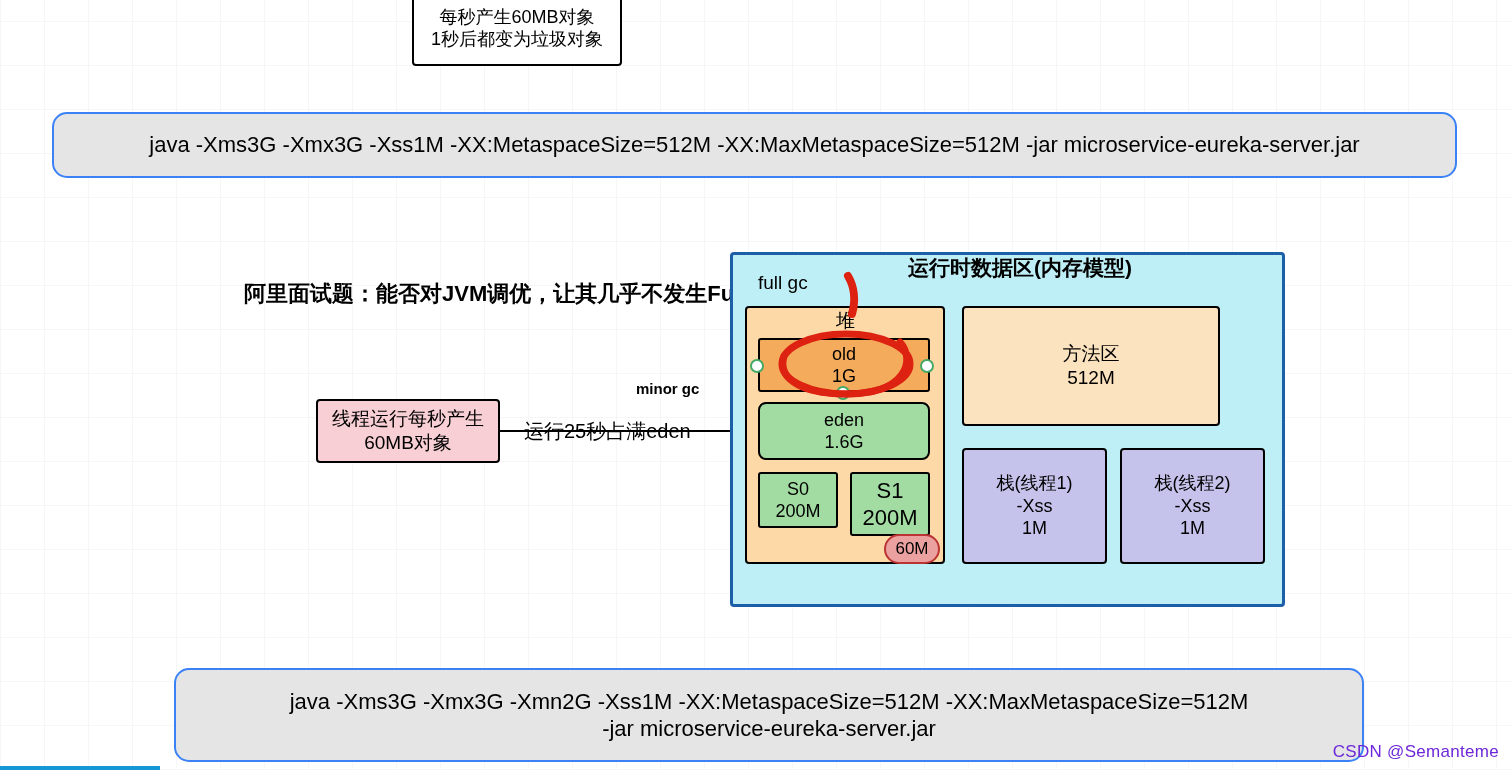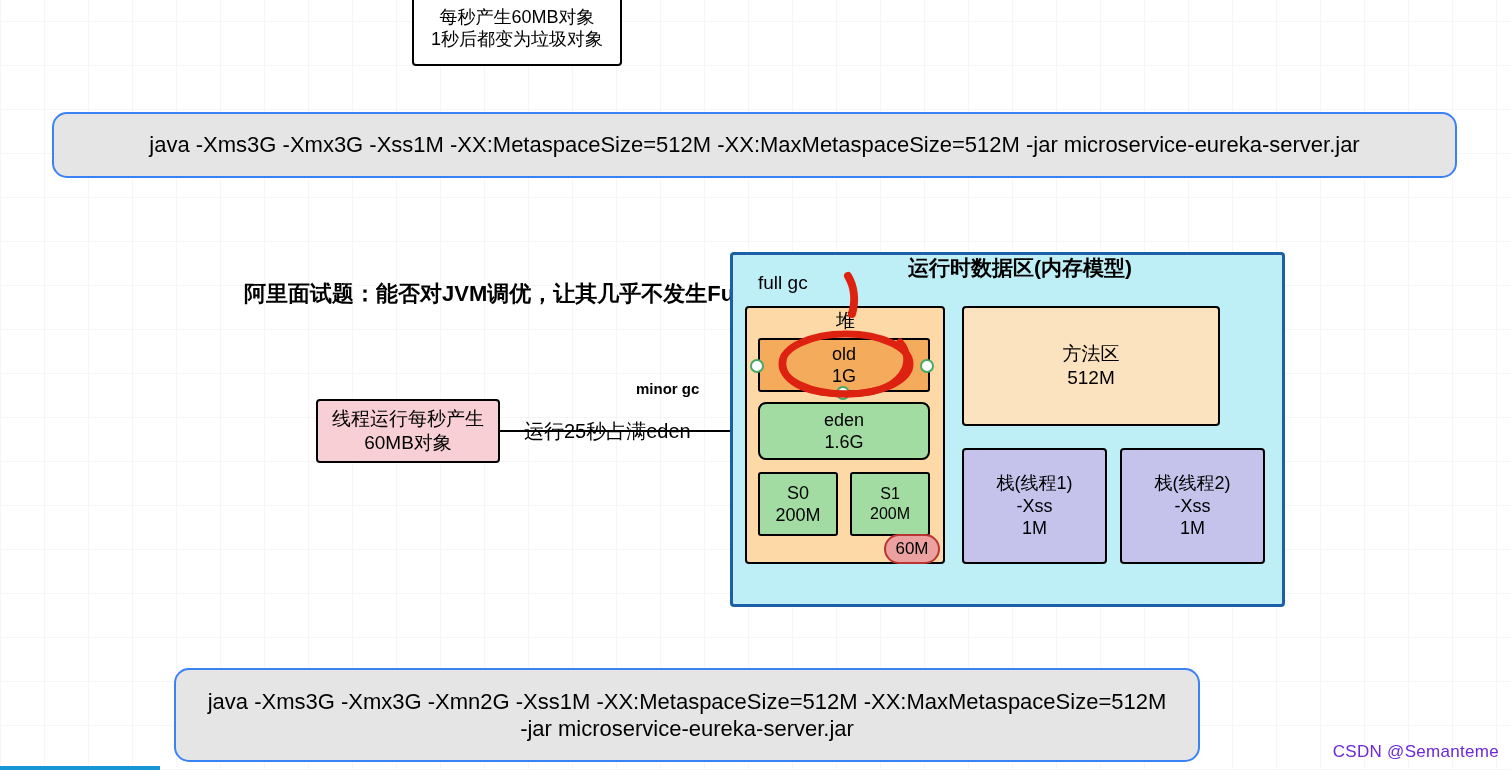--- a/index.html
+++ b/index.html
@@ -16,21 +16,21 @@
   .box{position:absolute;box-sizing:border-box;display:flex;align-items:center;justify-content:center;flex-direction:column;text-align:center;line-height:1.25}
   .thin{border:2px solid #3b82f6;border-radius:15px;background:#e5e5e5}
   .label{position:absolute;white-space:nowrap;font-weight:500}
   .watermark{position:absolute;right:12px;bottom:8px;color:#6d28d9;font-size:17px;letter-spacing:.3px}
 
   
   #topsmall{left:412px;top:-10px;width:210px;height:76px;border:2px solid #000;border-radius:4px;background:#fff;font-size:18px}
 
   
   #cmd1{left:52px;top:112px;width:1405px;height:66px;font-size:22px;font-weight:500}
-  #cmd2{left:174px;top:668px;width:1026px;height:94px;font-size:22px;font-weight:500}
+  #cmd2{left:174px;top:668px;width:1190px;height:94px;font-size:22px;font-weight:500}
 
   
   #question{left:244px;top:279px;font-size:22px;font-weight:600}
 
   
   #thread{left:316px;top:399px;width:184px;height:64px;background:#f8cfd4;border:2px solid #000;border-radius:4px;font-size:19px}
 
   
   #arrline{position:absolute;left:500px;top:430px;width:240px;height:2px;background:#000}
   #arrhead{position:absolute;left:736px;top:424px;width:0;height:0;border-left:16px solid #000;border-top:8px solid transparent;border-bottom:8px solid transparent}
@@ -42,22 +42,22 @@
   #runtime{left:730px;top:252px;width:555px;height:355px;background:#bfeff6;border:3px solid #1d5fa7;border-radius:4px}
   #runtimeTitle{left:908px;top:254px;font-size:21px;font-weight:600}
   #fullgc{left:758px;top:272px;font-size:19px;font-weight:400}
 
   
   #heap{left:745px;top:306px;width:200px;height:258px;background:#fcd9a7;border:2px solid #000;border-radius:4px}
   #heapTitle{left:836px;top:308px;font-size:19px;font-weight:500}
 
   #old{left:758px;top:338px;width:172px;height:54px;background:#f4ab5b;border:2px solid #000;border-radius:3px;font-size:18px}
   #eden{left:758px;top:402px;width:172px;height:58px;background:#a2dca2;border:2px solid #000;border-radius:8px;font-size:18px}
-  #s0{left:758px;top:472px;width:80px;height:64px;background:#a2dca2;border:2px solid #000;border-radius:3px;font-size:18px}
-  #s1{left:850px;top:472px;width:80px;height:64px;background:#a2dca2;border:2px solid #000;border-radius:3px;font-size:16px}
+  #s0{left:758px;top:472px;width:80px;height:56px;background:#a2dca2;border:2px solid #000;border-radius:3px;font-size:18px}
+  #s1{left:850px;top:472px;width:80px;height:64px;background:#a2dca2;border:2px solid #000;border-radius:3px;font-size:22px}
 
   
   #sixty{left:884px;top:534px;width:56px;height:30px;background:#eca1a1;border:2px solid #b33;border-radius:16px;font-size:17px}
 
   
   #method{left:962px;top:306px;width:258px;height:120px;background:#fce3bf;border:2px solid #000;border-radius:4px;font-size:19px}
 
   
   #stk1{left:962px;top:448px;width:145px;height:116px;background:#c5c3eb;border:2px solid #000;border-radius:4px;font-size:18px}
   #stk2{left:1120px;top:448px;width:145px;height:116px;background:#c5c3eb;border:2px solid #000;border-radius:4px;font-size:18px}

